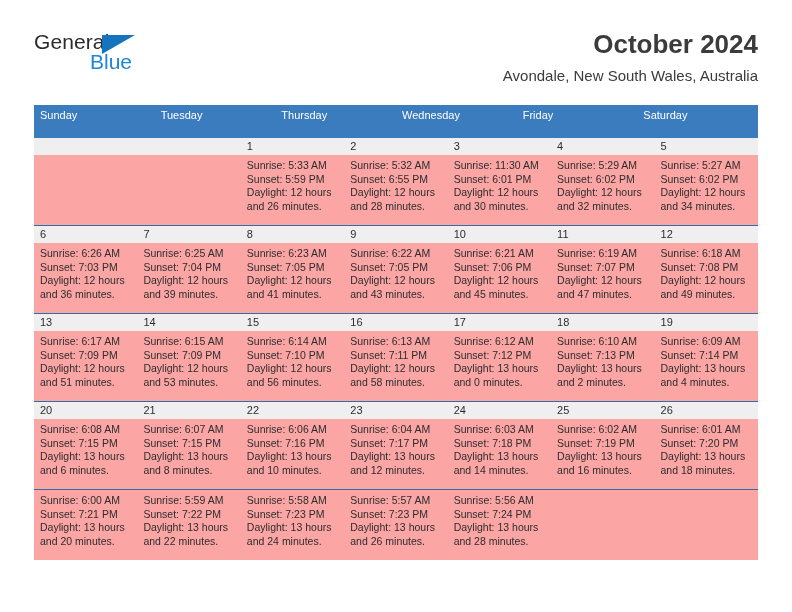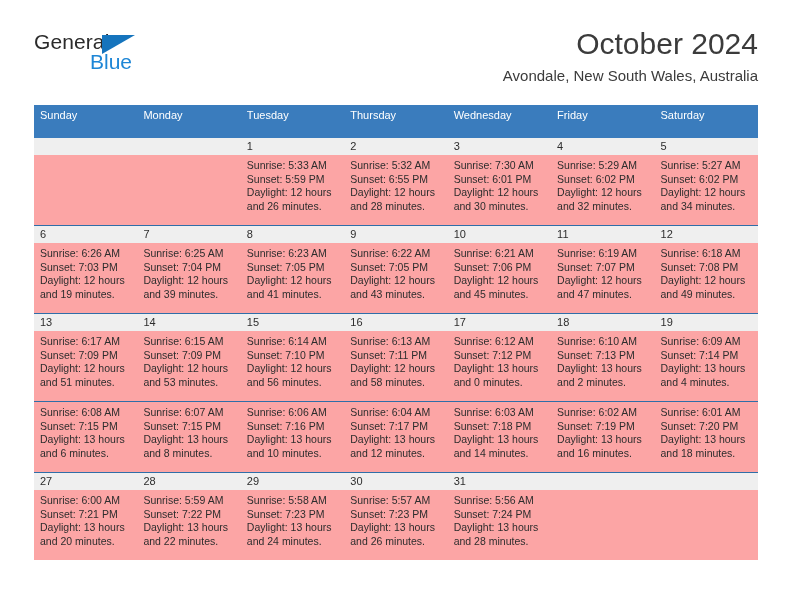--- a/index.html
+++ b/index.html
@@ -58,24 +58,24 @@
     text-align: center;
   }
 
   .title-block {
     position: absolute;
     right: 34px;
     top: 28px;
     text-align: right;
   }
   .cal-title {
-    font-size: 30px;
+    font-size: 26px;
     color: #3b3b3b;
     line-height: 32px;
-    font-weight: normal;
+    font-weight: bold;
     white-space: nowrap;
   }
   .cal-subtitle {
     font-size: 15px;
     color: #3b3b3b;
     line-height: 20px;
     margin-top: 6px;
     white-space: nowrap;
   }
 
@@ -156,21 +156,20 @@
   <div class="title-block">
     <div class="cal-title">October 2024</div>
     <div class="cal-subtitle">Avondale, New South Wales, Australia</div>
   </div>
 
 </div>
 
 <div class="calendar">
   <div class="weekday-header" id="weekday-header">
       <div class="weekday-cell">Sunday</div>
-      <div class="weekday-cell">Monday</div>
       <div class="weekday-cell">Tuesday</div>
       <div class="weekday-cell">Thursday</div>
       <div class="weekday-cell">Wednesday</div>
       <div class="weekday-cell">Friday</div>
       <div class="weekday-cell">Saturday</div>
     </div>
   <div id="weeks-container">
       <div class="week-row">
         <div class="day-number-band">
           <div class="day-number"></div>
@@ -200,21 +199,21 @@
             <div class="ln">Daylight: 12 hours</div>
             <div class="ln">and 26 minutes.</div>
           </div>
           <div class="day-detail">
             <div class="ln">Sunrise: 5:32 AM</div>
             <div class="ln">Sunset: 6:55 PM</div>
             <div class="ln">Daylight: 12 hours</div>
             <div class="ln">and 28 minutes.</div>
           </div>
           <div class="day-detail">
-            <div class="ln">Sunrise: 7:30 AM</div>
+            <div class="ln">Sunrise: 11:30 AM</div>
             <div class="ln">Sunset: 6:01 PM</div>
             <div class="ln">Daylight: 12 hours</div>
             <div class="ln">and 30 minutes.</div>
           </div>
           <div class="day-detail">
             <div class="ln">Sunrise: 5:29 AM</div>
             <div class="ln">Sunset: 6:02 PM</div>
             <div class="ln">Daylight: 12 hours</div>
             <div class="ln">and 32 minutes.</div>
           </div>
@@ -234,21 +233,21 @@
           <div class="day-number">9</div>
           <div class="day-number">10</div>
           <div class="day-number">11</div>
           <div class="day-number">12</div>
         </div>
         <div class="day-detail-band">
           <div class="day-detail">
             <div class="ln">Sunrise: 6:26 AM</div>
             <div class="ln">Sunset: 7:03 PM</div>
             <div class="ln">Daylight: 12 hours</div>
-            <div class="ln">and 19 minutes.</div>
+            <div class="ln">and 36 minutes.</div>
           </div>
           <div class="day-detail">
             <div class="ln">Sunrise: 6:25 AM</div>
             <div class="ln">Sunset: 7:04 PM</div>
             <div class="ln">Daylight: 12 hours</div>
             <div class="ln">and 39 minutes.</div>
           </div>
           <div class="day-detail">
             <div class="ln">Sunrise: 6:23 AM</div>
             <div class="ln">Sunset: 7:05 PM</div>
@@ -330,20 +329,29 @@
           </div>
           <div class="day-detail">
             <div class="ln">Sunrise: 6:09 AM</div>
             <div class="ln">Sunset: 7:14 PM</div>
             <div class="ln">Daylight: 13 hours</div>
             <div class="ln">and 4 minutes.</div>
           </div>
         </div>
       </div>
       <div class="week-row">
+        <div class="day-number-band">
+          <div class="day-number">20</div>
+          <div class="day-number">21</div>
+          <div class="day-number">22</div>
+          <div class="day-number">23</div>
+          <div class="day-number">24</div>
+          <div class="day-number">25</div>
+          <div class="day-number">26</div>
+        </div>
         <div class="day-detail-band">
           <div class="day-detail">
             <div class="ln">Sunrise: 6:08 AM</div>
             <div class="ln">Sunset: 7:15 PM</div>
             <div class="ln">Daylight: 13 hours</div>
             <div class="ln">and 6 minutes.</div>
           </div>
           <div class="day-detail">
             <div class="ln">Sunrise: 6:07 AM</div>
             <div class="ln">Sunset: 7:15 PM</div>
@@ -376,29 +384,20 @@
           </div>
           <div class="day-detail">
             <div class="ln">Sunrise: 6:01 AM</div>
             <div class="ln">Sunset: 7:20 PM</div>
             <div class="ln">Daylight: 13 hours</div>
             <div class="ln">and 18 minutes.</div>
           </div>
         </div>
       </div>
       <div class="week-row last">
-        <div class="day-number-band">
-          <div class="day-number">27</div>
-          <div class="day-number">28</div>
-          <div class="day-number">29</div>
-          <div class="day-number">30</div>
-          <div class="day-number">31</div>
-          <div class="day-number"></div>
-          <div class="day-number"></div>
-        </div>
         <div class="day-detail-band">
           <div class="day-detail">
             <div class="ln">Sunrise: 6:00 AM</div>
             <div class="ln">Sunset: 7:21 PM</div>
             <div class="ln">Daylight: 13 hours</div>
             <div class="ln">and 20 minutes.</div>
           </div>
           <div class="day-detail">
             <div class="ln">Sunrise: 5:59 AM</div>
             <div class="ln">Sunset: 7:22 PM</div>

